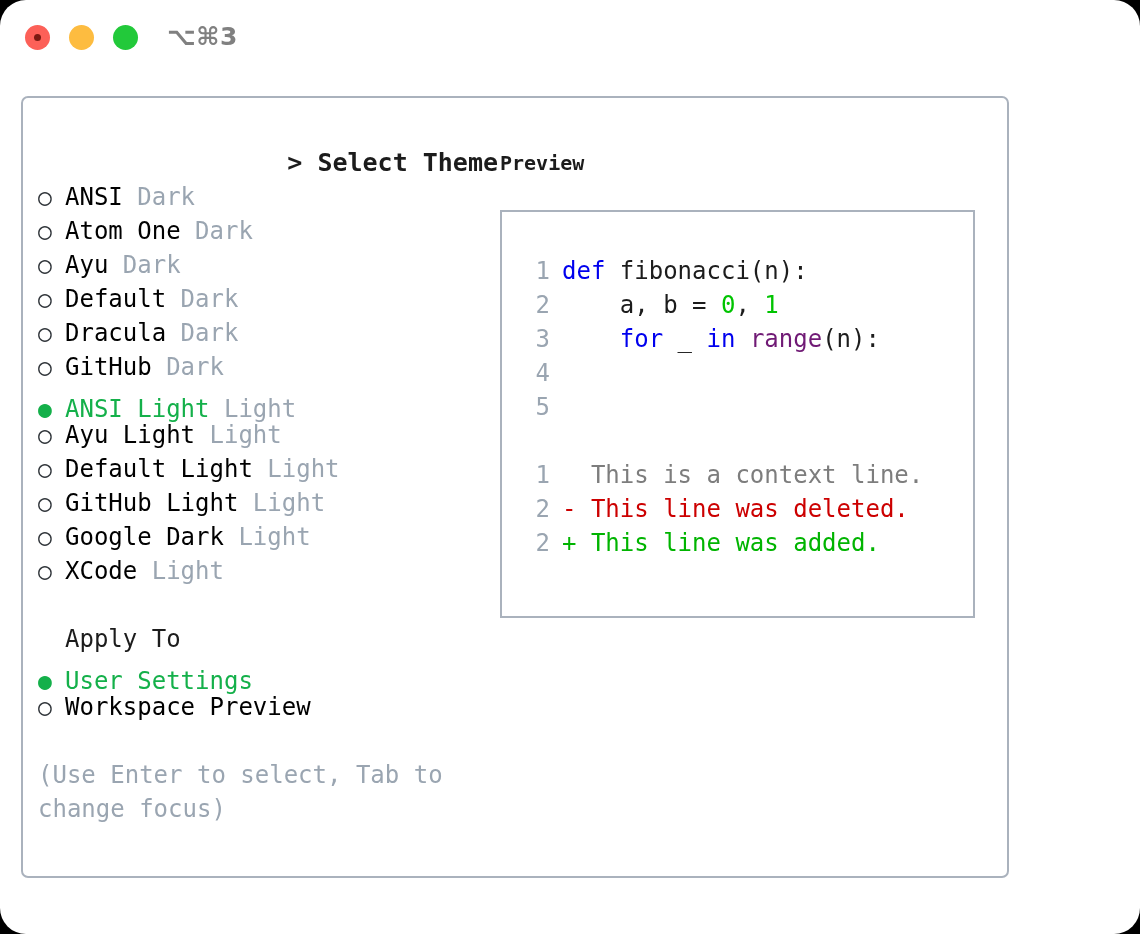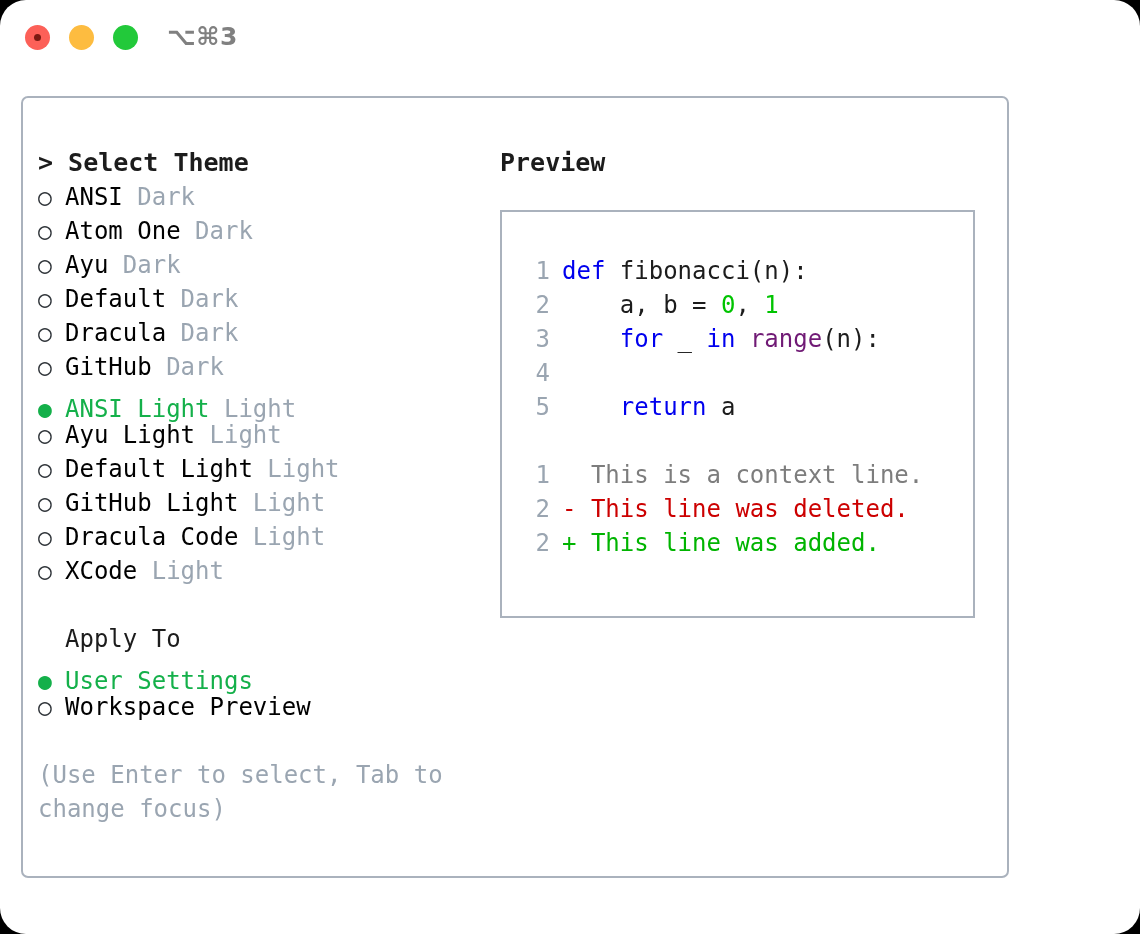--- a/index.html
+++ b/index.html
@@ -93,20 +93,21 @@
     width: 500px;
   }
 
   .section-title {
     font-size: 25px;
     font-weight: bold;
     color: #1c1c1c;
     line-height: 34px;
     white-space: pre;
     letter-spacing: 0px;
+    text-align: right;
   }
 
   .opt-list {
     margin-top: 0px;
   }
   .opt-row {
     display: flex;
     align-items: baseline;
     height: 34px;
     font-size: 24px;
@@ -143,21 +144,21 @@
     margin-top: 34px;
     font-size: 24px;
     line-height: 34px;
     color: #9aa5b1;
     width: 420px;
     white-space: pre-wrap;
   }
 
   
   .preview-title {
-    font-size: 25px;
+    font-size: 20px;
     font-weight: bold;
     color: #1c1c1c;
     line-height: 34px;
     white-space: pre;
   }
   .code-box {
     margin-top: 30px;
     width: 475px;
     height: 408px;
     border: 2px solid #aab2bd;
@@ -214,21 +215,21 @@
           <div class="opt-row"><span class="bullet">○</span><span class="opt-label">ANSI</span><span class="opt-meta"> Dark</span></div>
           <div class="opt-row"><span class="bullet">○</span><span class="opt-label">Atom One</span><span class="opt-meta"> Dark</span></div>
           <div class="opt-row"><span class="bullet">○</span><span class="opt-label">Ayu</span><span class="opt-meta"> Dark</span></div>
           <div class="opt-row"><span class="bullet">○</span><span class="opt-label">Default</span><span class="opt-meta"> Dark</span></div>
           <div class="opt-row"><span class="bullet">○</span><span class="opt-label">Dracula</span><span class="opt-meta"> Dark</span></div>
           <div class="opt-row"><span class="bullet">○</span><span class="opt-label">GitHub</span><span class="opt-meta"> Dark</span></div>
           <div class="opt-row selected"><span class="bullet sel">●</span><span class="opt-label">ANSI Light</span><span class="opt-meta"> Light</span></div>
           <div class="opt-row"><span class="bullet">○</span><span class="opt-label">Ayu Light</span><span class="opt-meta"> Light</span></div>
           <div class="opt-row"><span class="bullet">○</span><span class="opt-label">Default Light</span><span class="opt-meta"> Light</span></div>
           <div class="opt-row"><span class="bullet">○</span><span class="opt-label">GitHub Light</span><span class="opt-meta"> Light</span></div>
-          <div class="opt-row"><span class="bullet">○</span><span class="opt-label">Dracula Code</span><span class="opt-meta"> Light</span></div>
+          <div class="opt-row"><span class="bullet">○</span><span class="opt-label">Google Dark</span><span class="opt-meta"> Light</span></div>
           <div class="opt-row"><span class="bullet">○</span><span class="opt-label">XCode</span><span class="opt-meta"> Light</span></div>
         </div>
 
       <div class="spacer-lg"></div>
 
       <div class="group-head">Apply To</div>
 
       <div class="opt-list" id="apply-to-list">
           <div class="opt-row selected"><span class="bullet sel">●</span><span class="opt-label">User Settings</span></div>
           <div class="opt-row"><span class="bullet">○</span><span class="opt-label">Workspace Preview</span></div>
@@ -240,21 +241,21 @@
 
     <div class="right-col">
       <div class="preview-title">Preview</div>
 
       <div class="code-box">
         <div id="code-sample">
             <div class="code-line"><span class="lnum">1</span><span><span class="tok-kw">def</span><span class="tok-pl"> fibonacci(n):</span></span></div>
             <div class="code-line"><span class="lnum">2</span><span><span class="tok-pl">    a, b = </span><span class="tok-num">0</span><span class="tok-pl">, </span><span class="tok-num">1</span></span></div>
             <div class="code-line"><span class="lnum">3</span><span><span class="tok-pl">    </span><span class="tok-kw">for</span><span class="tok-pl"> _ </span><span class="tok-kw">in</span><span class="tok-pl"> </span><span class="tok-fn">range</span><span class="tok-pl">(n):</span></span></div>
             <div class="code-line"><span class="lnum">4</span></div>
-            <div class="code-line"><span class="lnum">5</span><span><span class="tok-pl">    </span><span class="tok-kw">return</span><span class="tok-pl"> a</span></span></div>
+            <div class="code-line"><span class="lnum">5</span></div>
           </div>
         <div class="blank-line"></div>
         <div id="diff-sample">
             <div class="code-line"><span class="lnum">1</span><span><span class="tok-ctx">  This is a context line.</span></span></div>
             <div class="code-line"><span class="lnum">2</span><span><span class="tok-del">- This line was deleted.</span></span></div>
             <div class="code-line"><span class="lnum">2</span><span><span class="tok-add">+ This line was added.</span></span></div>
           </div>
       </div>
     </div>
 

